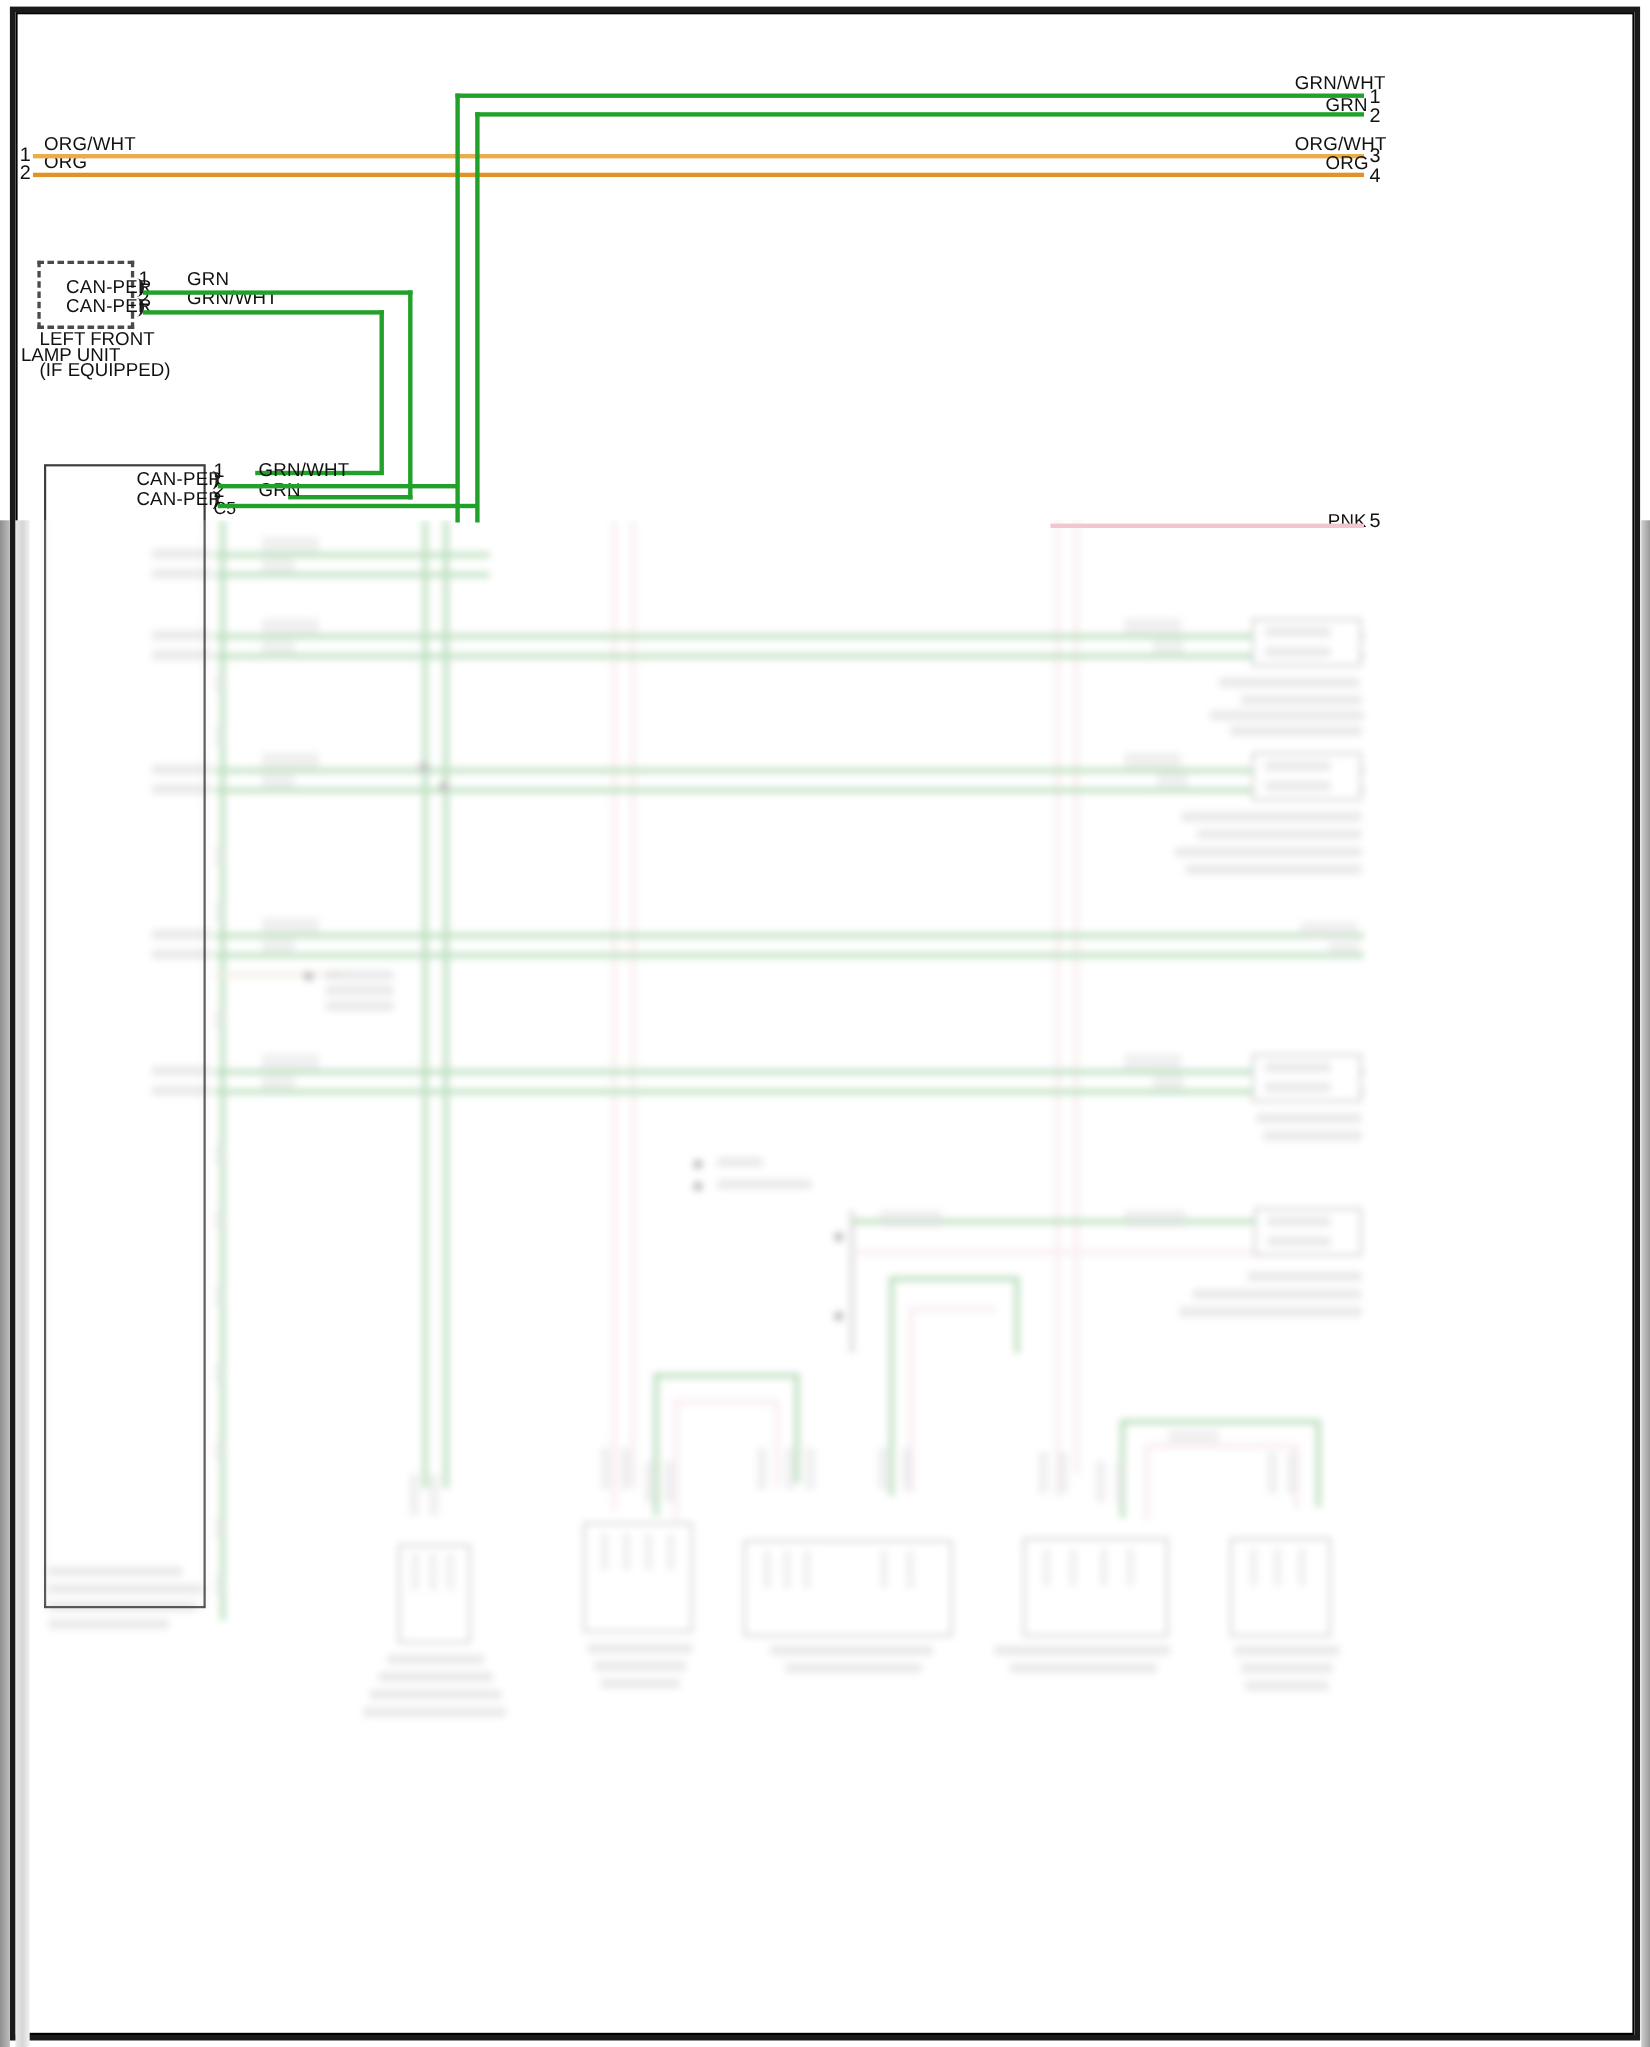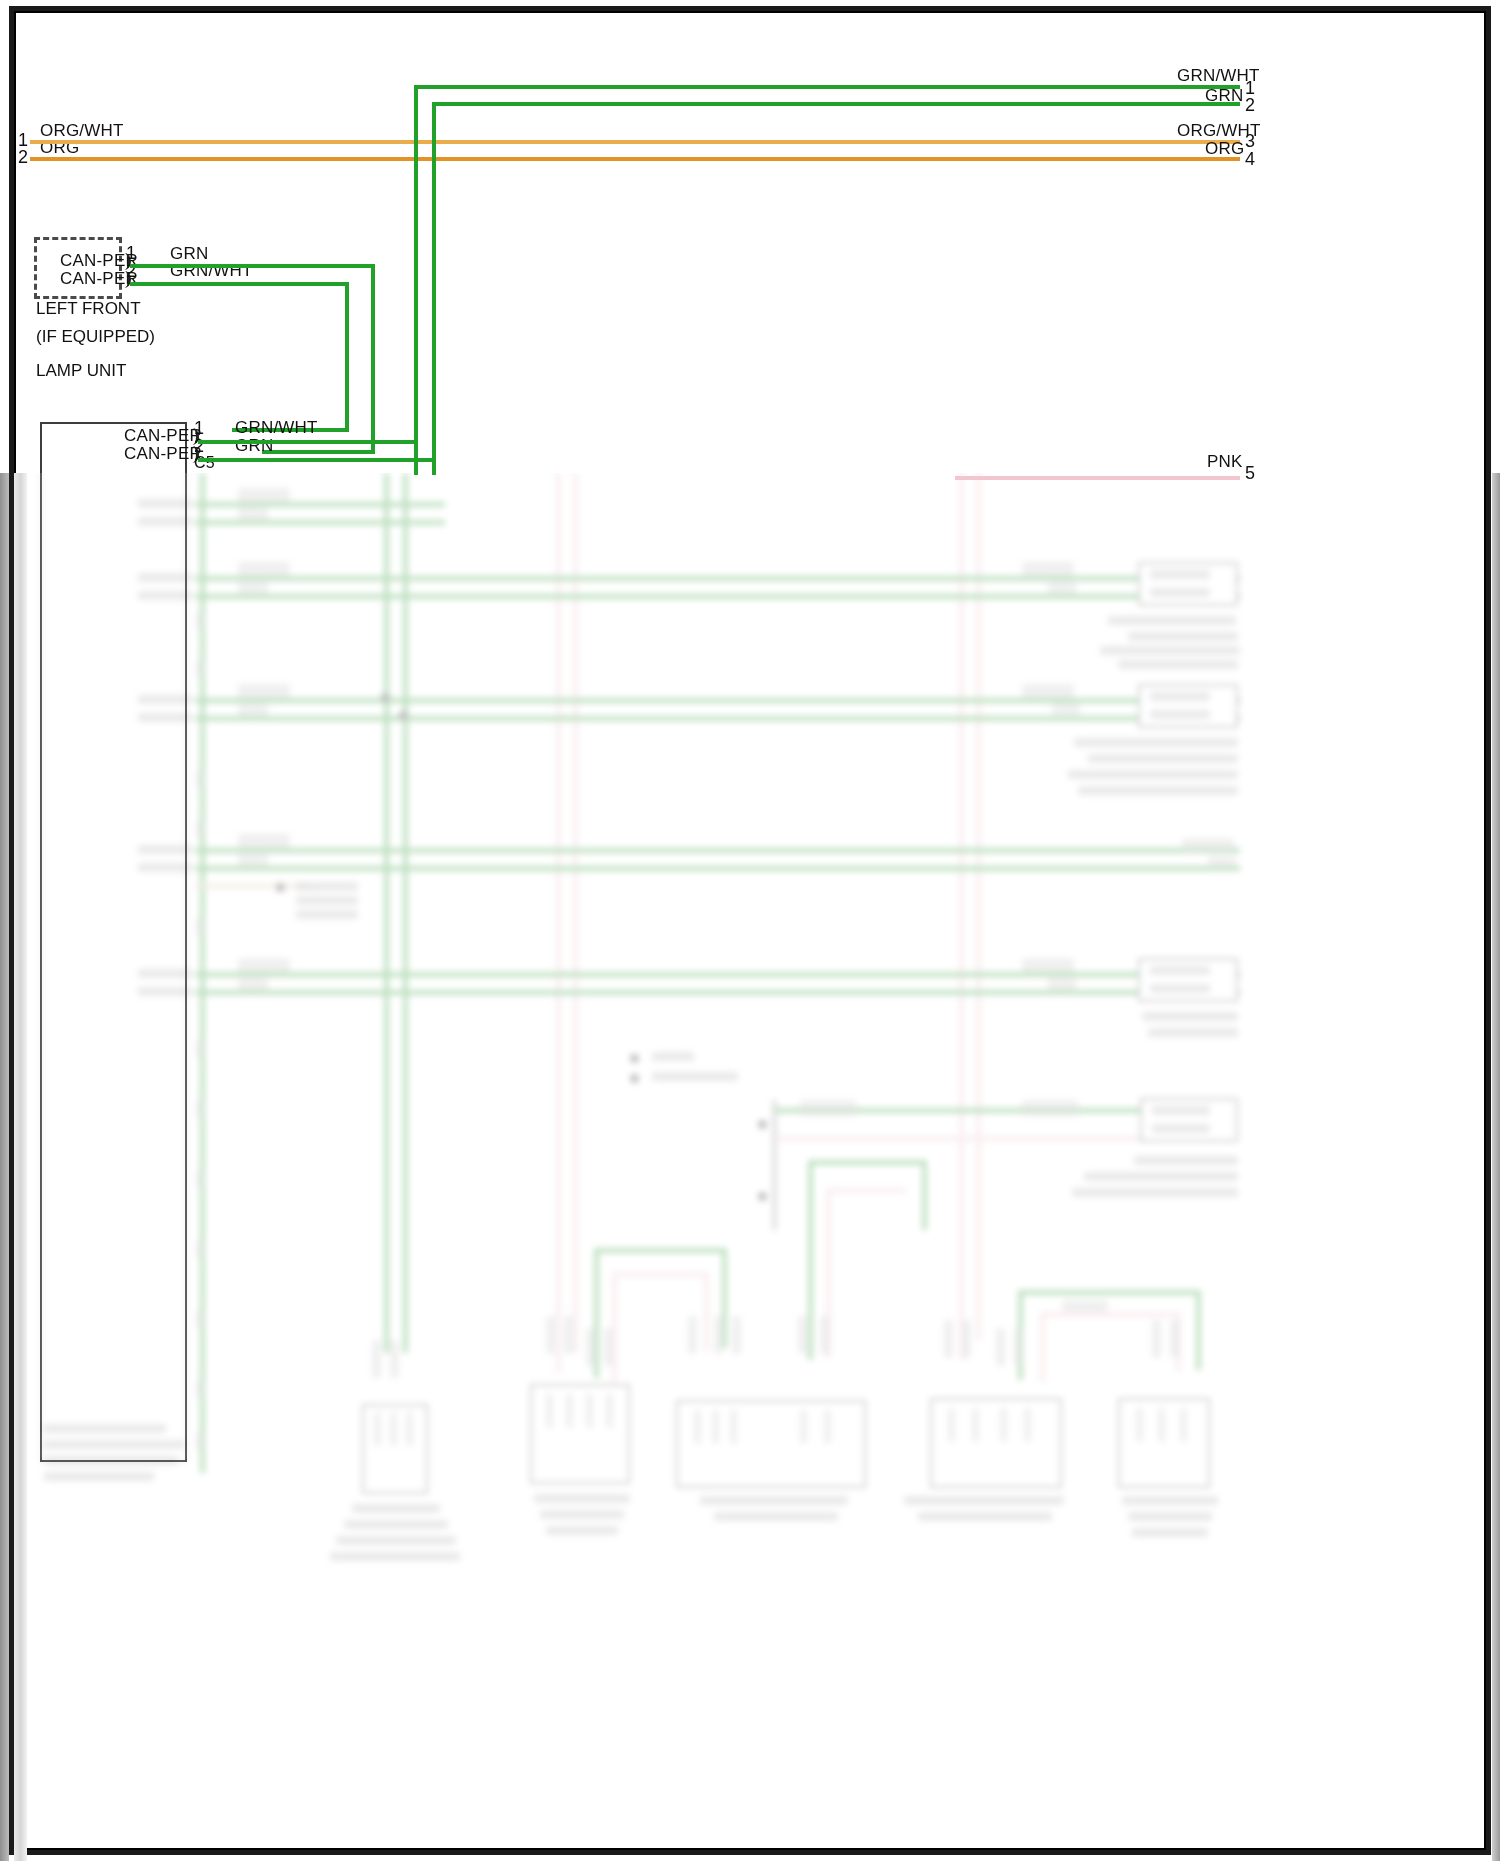--- a/index.html
+++ b/index.html
@@ -164,21 +164,21 @@
 
   <span class="lbl" style="left:1205px; top:86px;">GRN</span>
   <span class="lbl pin" style="left:1245px; top:95px;">2</span>
 
   <span class="lbl" style="left:1177px; top:121px;">ORG/WHT</span>
   <span class="lbl pin" style="left:1245px; top:131px;">3</span>
 
   <span class="lbl" style="left:1205px; top:139px;">ORG</span>
   <span class="lbl pin" style="left:1245px; top:149px;">4</span>
 
-  <span class="lbl" style="left:1207px; top:452px;">PNK</span>
+  <span class="lbl" style="left:1207px; top:464px;">PNK</span>
   <span class="lbl pin" style="left:1245px; top:463px;">5</span>
   <div class="wire h pnk" style="left:955px; top:476px; width:285px;"></div>
 
   <div class="dashbox" style="left:34px; top:237px; width:88px; height:62px;"></div>
 
   <span class="lbl" style="left:60px; top:251px;">CAN-PER</span>
   <span class="hook" style="left:120px; top:253px;"></span>
   <span class="lbl pin" style="left:126px; top:243px;">1</span>
   <span class="lbl" style="left:170px; top:244px;">GRN</span>
 
@@ -189,21 +189,21 @@
 
   <div class="wire h grn" style="left:130px; top:264px; width:245px;"></div>
   <div class="wire v grn" style="left:371px; top:264px; height:190px;"></div>
   <div class="wire h grn" style="left:262px; top:450px; width:113px;"></div>
 
   <div class="wire h grn" style="left:130px; top:282px; width:219px;"></div>
   <div class="wire v grn" style="left:345px; top:282px; height:148px;"></div>
   <div class="wire h grn" style="left:232px; top:428px; width:117px;"></div>
 
   <span class="modcaption" style="left:36px; top:300px;">LEFT FRONT</span>
-  <span class="modcaption" style="left:36px; top:314px;margin-top:48px;">LAMP UNIT</span>
+  <span class="modcaption" style="left:19px; top:314px;">LAMP UNIT</span>
   <span class="modcaption" style="left:36px; top:328px;">(IF EQUIPPED)</span>
 
   <div class="solidbox" style="left:40px; top:422px; width:147px; height:1040px;"></div>
 
   <span class="lbl" style="left:124px; top:426px;">CAN-PER</span>
   <span class="hook" style="left:188px; top:428px;"></span>
   <span class="lbl pin" style="left:194px; top:418px;">1</span>
   <span class="lbl" style="left:235px; top:418px;">GRN/WHT</span>
 
   <span class="lbl" style="left:124px; top:444px;">CAN-PER</span>

